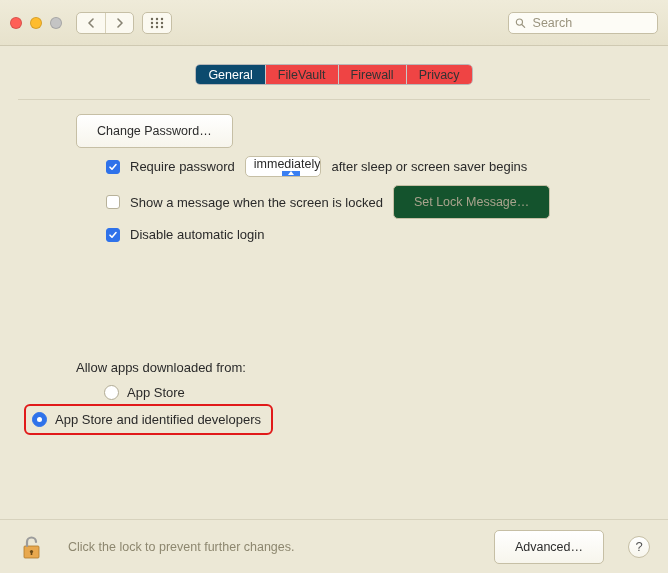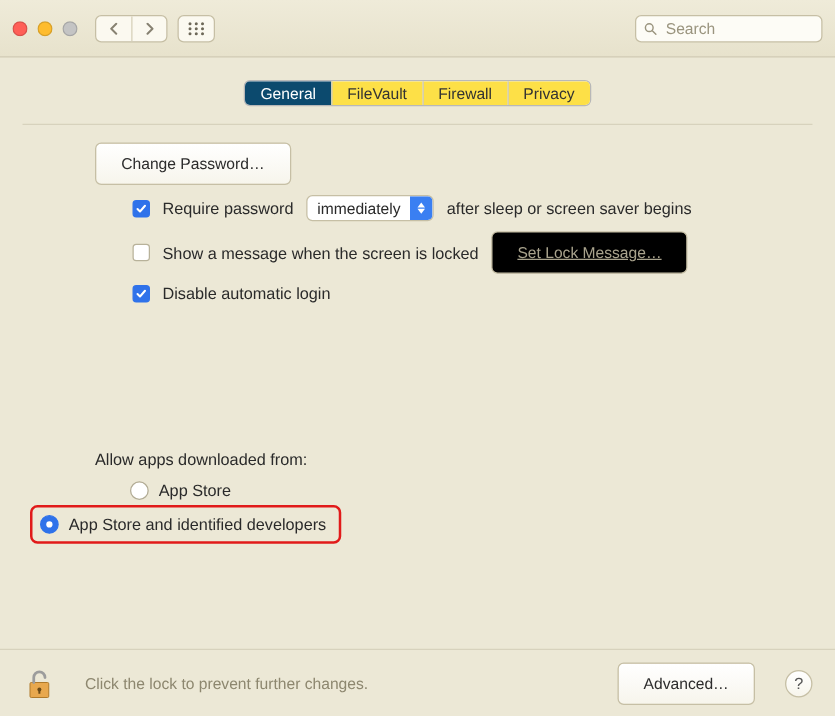--- a/index.html
+++ b/index.html
@@ -95,21 +95,21 @@
     display:flex;
     border:1px solid #b8b8b8;
     border-radius:5px;
     overflow:hidden;
     height:21px;
     background:#fff;
   }
   .segmented .seg {
     padding: 1px 12px;
     font-size:12.5px;
-    background:#fde047;
+    background:#ef4444;
     border:none;
     display:flex; align-items:center;
     color:#333;
   }
   .segmented .seg + .seg { border-left:1px solid #c9c9c9; }
   .segmented .seg.sel { background:#0c4a6e; color:#fff; }
   .divider {
     height:1px; background:#d7d2bd;
     margin:14px 18px 0 18px;
   }
@@ -126,41 +126,42 @@
     border:1px solid #c6bfa5;
     border-radius:5px;
     background:linear-gradient(#fff,#f7f5ec);
     height:34px;
     padding:0 20px;
     font-size:12.5px;
     color:#2c2c2c;
     display:inline-flex; align-items:center;
     white-space:nowrap;
   }
-  .btn.disabled { color:#a9a38d; background:#000000;text-decoration:underline; }
+  .btn.disabled { color:#a9a38d; background:#14532d; }
   .checkbox {
     width:14px; height:14px;
     border-radius:3px;
     border:1px solid #b8b29a;
     background:#fff;
     display:inline-flex; align-items:center; justify-content:center;
     flex-shrink:0;
   }
   .checkbox.checked { background:#2f72ea; border-color:#2f72ea; }
   .checkbox.checked svg { display:block; }
   .checkbox svg { display:none; }
   .select {
     border:1px solid #c6bfa5;
     border-radius:5px;
     background:#fff;
     height:21px;
     display:inline-flex; align-items:center;
     padding:0 0 0 8px;
     font-size:12.5px;
     overflow:hidden;
+    flex-direction:column;
   }
   .select .caret {
     width:18px; height:100%;
     background:#3a7ff2;
     margin-left:8px;
     display:flex; flex-direction:column;
     align-items:center; justify-content:center;
     gap:0px;
   }
   .select .caret span {

